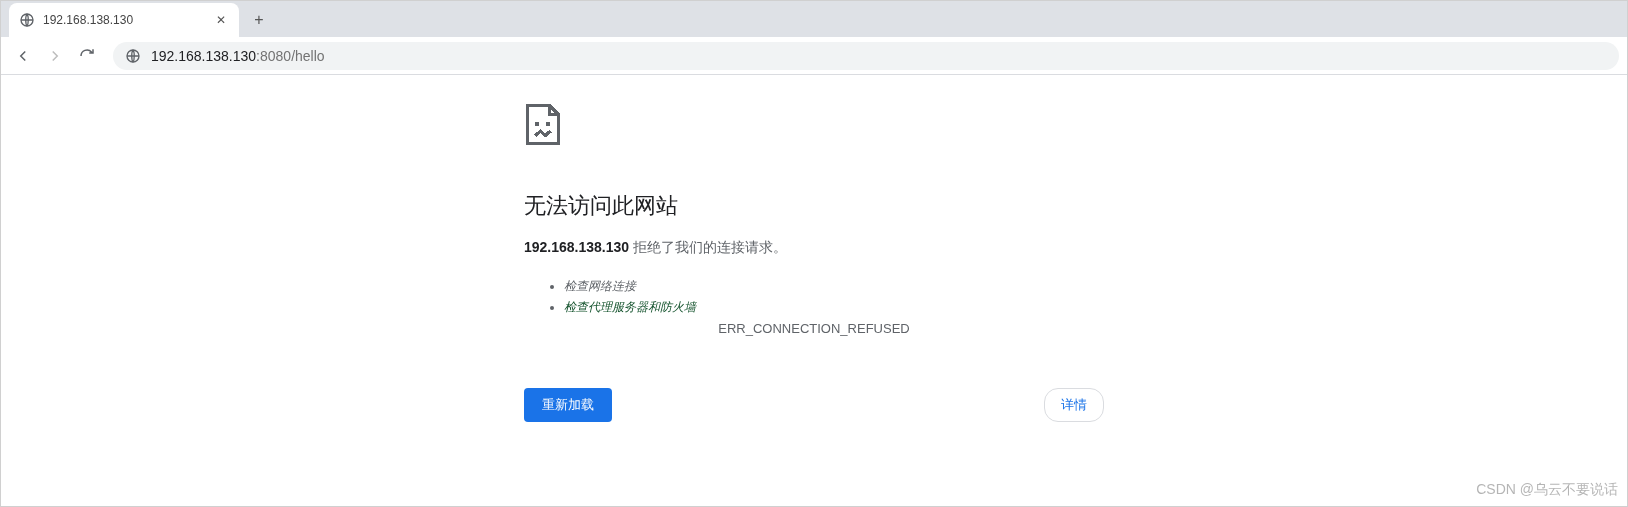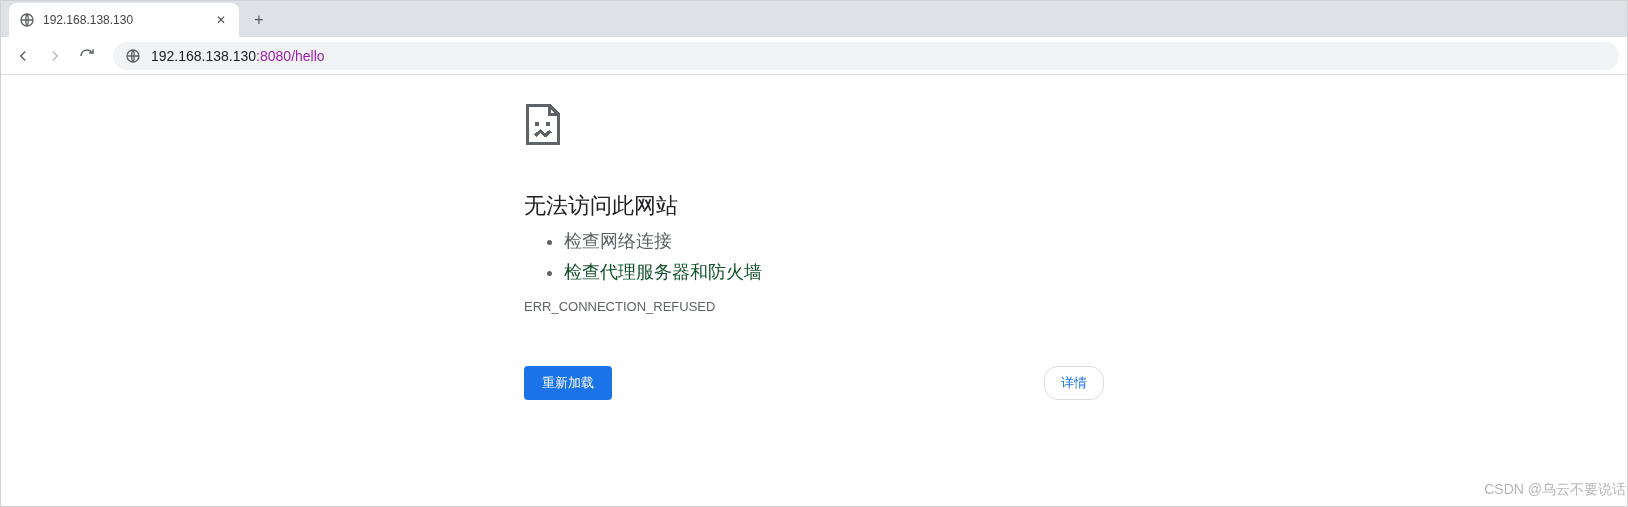--- a/index.html
+++ b/index.html
@@ -64,61 +64,61 @@
     .nav-btn.disabled { color: #bdbdbd; cursor: default; }
     .nav-btn svg { width: 18px; height: 18px; }
     .address-bar {
       flex: 1; height: 28px; background: #f1f3f4; border-radius: 14px;
       display: flex; align-items: center; padding: 0 12px; margin-left: 8px;
       font-size: 14px; color: #202124;
     }
     .address-bar .site-icon { width: 16px; height: 16px; margin-right: 10px; display:flex; align-items:center; justify-content:center;}
     .address-bar .site-icon svg { width:16px; height:16px; }
     .url-host { color: #202124; }
-    .url-path { color: #a21caf; }
+    .url-path { color: #737373; }
     
     .content {
       width: 100%;
       display: flex;
       justify-content: center;
       padding-top: 28px;
     }
     .error-wrap {
       width: 580px;
       color: #202124;
     }
     .frown-icon { margin-bottom: 40px; }
     .frown-icon svg { width: 40px; height: 44px; }
     h1 {
       font-size: 22px;
       font-weight: 500;
       color: #202124;
-      margin-bottom: 6px;
+      margin-bottom: 18px;
     }
     .desc { font-size: 14px; color: #5f6368; margin-bottom: 20px; }
     .desc strong { font-weight: 600; color: #202124; }
     .try-label { font-size: 14px; color: #5f6368; margin-bottom: 6px; }
-    .try-list { list-style: disc; padding-left: 40px; font-size: 18px; color: #5f6368; }
+    .try-list { list-style: disc; padding-left: 40px; font-size: 12px; color: #5f6368; font-style: italic; }
     .try-list li { margin: 2px 0; line-height: 1.6; }
     .try-list a, .link-item { color: #14532d; text-decoration: none; cursor: pointer; }
-    .err-code { font-size: 13px; color: #5f6368; margin-top: 12px; }
+    .err-code { font-size: 13px; color: #5f6368; margin-top: 4px; text-align: center; }
     .button-row {
       display: flex; justify-content: space-between; margin-top: 52px; 
     }
     .btn-primary {
       background: #1a73e8; color: #fff; border: none; border-radius: 4px;
       padding: 8px 18px; font-size: 13px; cursor: pointer;
     }
     .btn-secondary {
       background: #fff; color: #1a73e8; border: 1px solid #dadce0; border-radius: 14px;
       padding: 7px 16px; font-size: 13px; cursor: pointer;
     }
     
     .watermark {
-      position: absolute; right: 2px; bottom: 8px; font-size: 14px; color: rgba(120,120,120,0.55);
+      position: absolute; right: 10px; bottom: 8px; font-size: 14px; color: rgba(120,120,120,0.55);
       font-family: Arial, sans-serif; pointer-events: none;
     }
   </style>
 </head>
 <body>
 
 <div class="tab-bar">
   <div class="tab">
     <span class="favicon">
       <svg viewBox="0 0 24 24" fill="none" stroke="#5f6368" stroke-width="2">
@@ -166,20 +166,23 @@
       <svg viewBox="0 0 72 78" shape-rendering="crispEdges">
         <rect x="0" y="0" width="72" height="78" fill="none"></rect>
         <path d="M6 4 H46 L62 20 V72 H6 Z" fill="none" stroke="#5f6368" stroke-width="6"></path>
         <path d="M46 4 V20 H62" fill="none" stroke="#5f6368" stroke-width="6"></path>
         <rect x="20" y="34" width="7" height="7" fill="#5f6368"></rect>
         <rect x="40" y="34" width="7" height="7" fill="#5f6368"></rect>
         <path d="M20 58 L30 50 L38 58 L48 50" fill="none" stroke="#5f6368" stroke-width="6"></path>
       </svg>
     </div>
     <h1>无法访问此网站</h1>
+    <p class="desc">
+      <strong>192.168.138.130</strong><span> 拒绝了我们的连接请求。</span>
+    </p>
     <ul class="try-list">
       <li>检查网络连接</li>
       <li><span class="link-item">检查代理服务器和防火墙</span></li>
     </ul>
     <p class="err-code">ERR_CONNECTION_REFUSED</p>
     <div class="button-row">
       <button class="btn-primary">重新加载</button>
       <button class="btn-secondary">详情</button>
     </div>
   </div>

